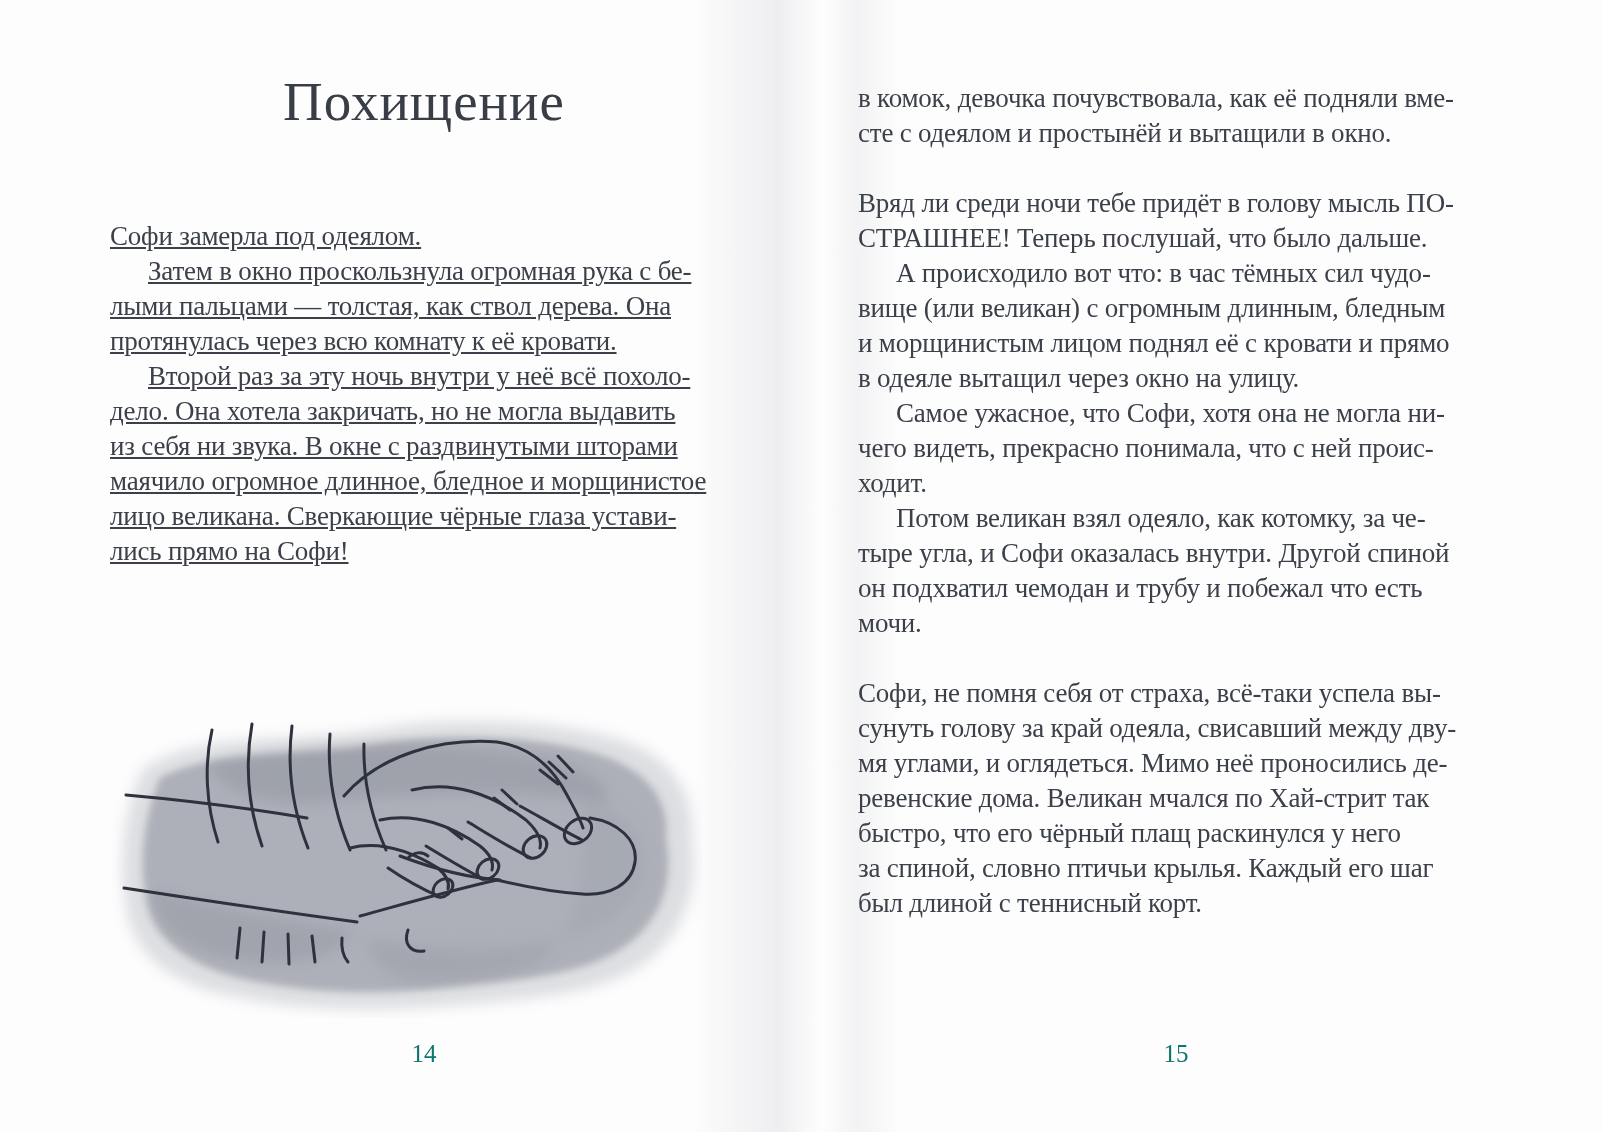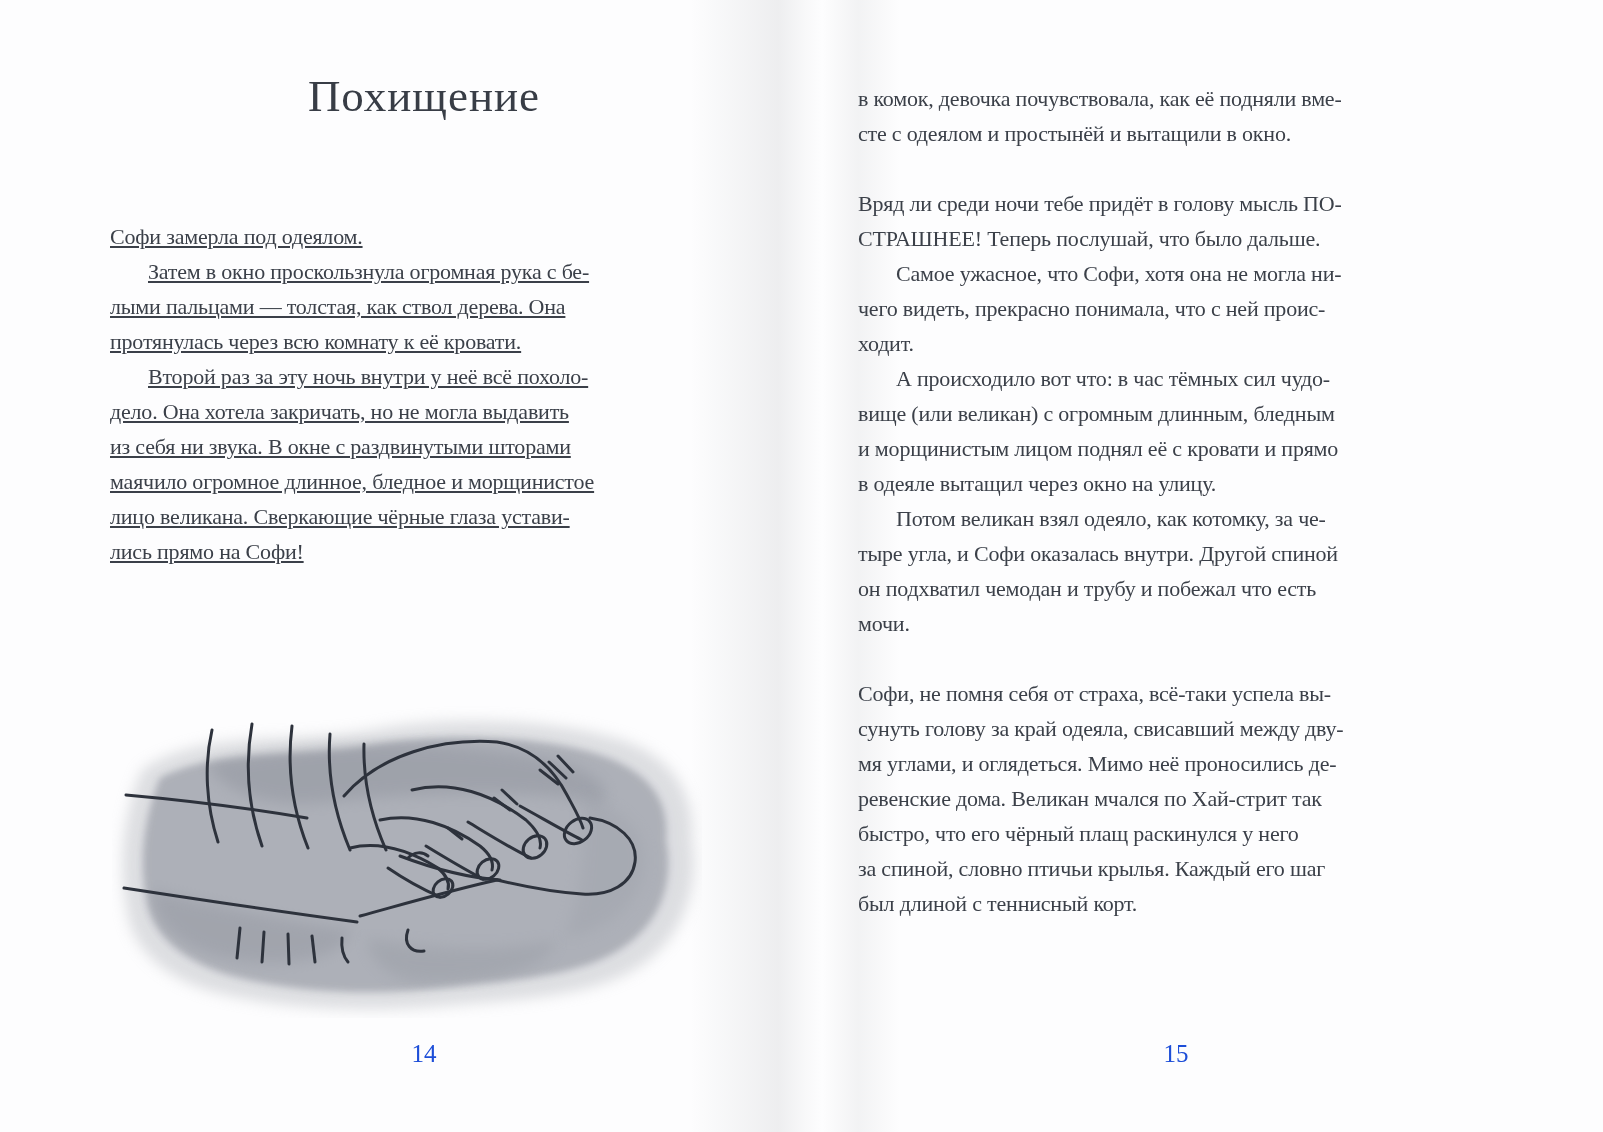--- a/index.html
+++ b/index.html
@@ -39,32 +39,32 @@
   }
   .page-left  { left: 110px; width: 628px; }
   .page-right { left: 858px; width: 636px; }
 
   .chapter-title {
     position: absolute;
     top: 70px;
     left: 0;
     width: 100%;
     text-align: center;
-    font-size: 45px;
+    font-size: 55px;
     font-weight: 400;
     letter-spacing: 1px;
     color: #383d46;
   }
   .body-text { position: absolute; left: 0; }
   .page-left  .body-text { top: 219px; text-decoration: underline; }
   .page-right .body-text { top: 81px; }
 
   .body-text p {
     margin: 0;
-    font-size: 22px;
+    font-size: 27px;
     line-height: 35px;
     letter-spacing: -0.2px;
     white-space: pre;
     color: #3b4049;
   }
   .body-text p.indent { text-indent: 38px; }
   .section-gap { height: 35px; }
 
   .illustration {
     position: absolute;
@@ -75,21 +75,21 @@
   }
   .illustration svg { display: block; width: 100%; height: 100%; }
 
   .page-number {
     position: absolute;
     top: 1040px;
     left: 0;
     width: 100%;
     text-align: center;
     font-size: 25px;
-    color: #1d4ed8;
+    color: #0f766e;
   }
 </style>
 </head>
 <body>
 
 <div class="spread">
 
   <div class="spine-shadow"></div>
 
   <div class="page page-left">
@@ -187,27 +187,27 @@
 
     <div class="body-text">
 
       <p>в комок, девочка почувствовала, как её подняли вме-
 сте с одеялом и простынёй и вытащили в окно.</p>
 
       <div class="section-gap"></div>
 
       <p>Вряд ли среди ночи тебе придёт в голову мысль ПО-
 СТРАШНЕЕ! Теперь послушай, что было дальше.</p>
-      <p class="indent">Самое ужасное, что Софи, хотя она не могла ни-
-чего видеть, прекрасно понимала, что с ней проис-
-ходит.</p>
       <p class="indent">А происходило вот что: в час тёмных сил чудо-
 вище (или великан) с огромным длинным, бледным
 и морщинистым лицом поднял её с кровати и прямо
 в одеяле вытащил через окно на улицу.</p>
+      <p class="indent">Самое ужасное, что Софи, хотя она не могла ни-
+чего видеть, прекрасно понимала, что с ней проис-
+ходит.</p>
       <p class="indent">Потом великан взял одеяло, как котомку, за че-
 тыре угла, и Софи оказалась внутри. Другой спиной
 он подхватил чемодан и трубу и побежал что есть
 мочи.</p>
 
       <div class="section-gap"></div>
 
       <p>Софи, не помня себя от страха, всё-таки успела вы-
 сунуть голову за край одеяла, свисавший между дву-
 мя углами, и оглядеться. Мимо неё проносились де-

